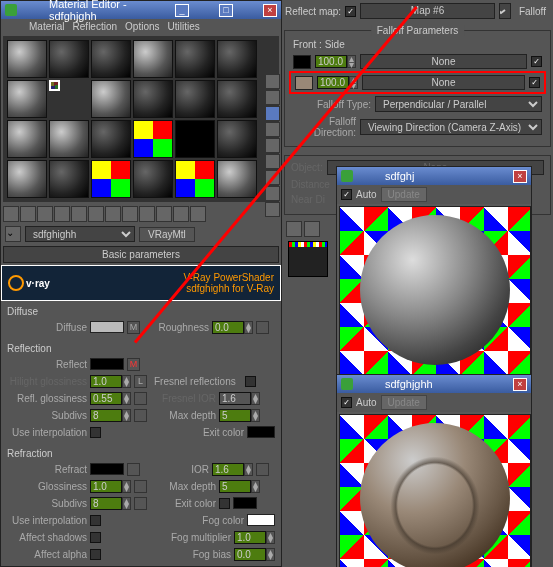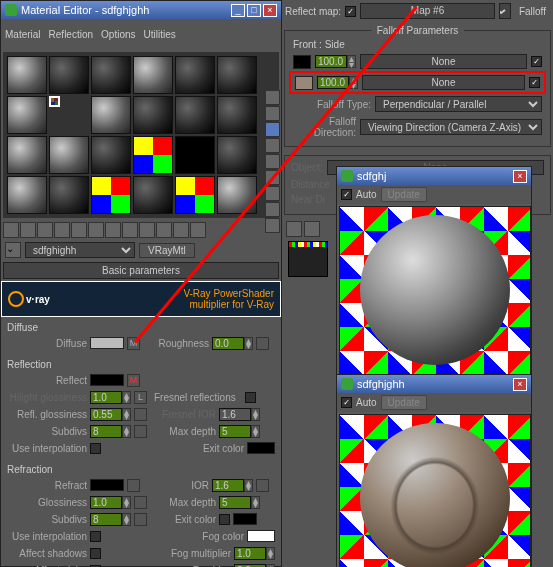--- a/index.html
+++ b/index.html
@@ -1,25 +1,25 @@
 <!DOCTYPE html>
 <html><head>
 <meta charset="utf-8">
 <style>
   * { box-sizing: border-box; margin: 0; padding: 0; font-family: Tahoma, sans-serif; font-size: 10px; }
   body { background: #444; width: 553px; height: 567px; overflow: hidden; position: relative; }
   
   .window { position: absolute; background: #555; border: 1px solid #222; }
-  .titlebar { background: linear-gradient(#6a8cd0, #3a5ca0); color: #fff; padding: 2px 4px; display: flex; align-items: center; height: 18px; }
+  .titlebar { background: linear-gradient(#6a8cd0, #3a5ca0); color: #fff; padding: 2px 4px; display: flex; align-items: center; height: 18px; gap: 28px; }
   .titlebar .ico { width: 12px; height: 12px; background: #3aa03a; margin-right: 4px; border-radius: 2px; }
   .titlebar .ttl { flex: 1; font-size: 11px; }
   .titlebar .wbtn { width: 14px; height: 13px; background: #5a7ac0; border: 1px solid #fff; margin-left: 2px; color: #fff; text-align: center; line-height: 10px; font-size: 9px; cursor: pointer; }
   .close-x { background: #c04040 !important; }
   
-  .menubar { background: #555; padding: 10px 4px; color: #ccc; display: flex; gap: 8px; }
+  .menubar { background: #555; padding: 2px 4px; color: #ccc; display: flex; gap: 8px; margin-left: 24px; }
   .menubar span { cursor: pointer; }
   
   .matgrid { display: grid; grid-template-columns: repeat(6, 40px); grid-template-rows: repeat(4, 38px); gap: 2px; padding: 4px; background: #333; margin: 2px; }
   .sphere { background: radial-gradient(circle at 30% 30%, #ccc, #555 60%, #222); border: 1px solid #111; position: relative; }
   .sphere.sel { border: 2px solid #fff; }
   .sphere.chk::before { content:''; position:absolute; inset:0; background: repeating-conic-gradient(#f00 0 25%, #0f0 0 50%, #00f 0 75%, #ff0 0 100%); opacity:0.3; }
   .sphere.dark { background: radial-gradient(circle at 30% 30%, #666, #222 60%, #000); }
   .sphere.rainbow { background: repeating-conic-gradient(#f00 0 25%, #0f0 0 50%, #00f 0 75%, #ff0 0 100%); }
   .sphere.blk { background: #000; }
   
@@ -170,21 +170,21 @@
   <div class="rollup-hdr">Basic parameters</div>
 
   <div class="vray-banner">
     <div class="vray-logo">
         <span class="ball"></span>
         <span>v·ray</span>
       </div>
     <div style="flex:1"></div>
     <div class="vray-txt">
       <div>V-Ray PowerShader</div>
-      <div>multiplier for V-Ray</div>
+      <div>sdfghighh for V-Ray</div>
     </div>
   </div>
 
   <div class="section">
     <div class="sect-title">Diffuse</div>
     <div class="row">
       <span class="lbl w70">Diffuse</span>
       <div class="swatch sw-gray"></div>
       <div class="tinybtn">M</div>
       <span class="lbl w60">Roughness</span>

